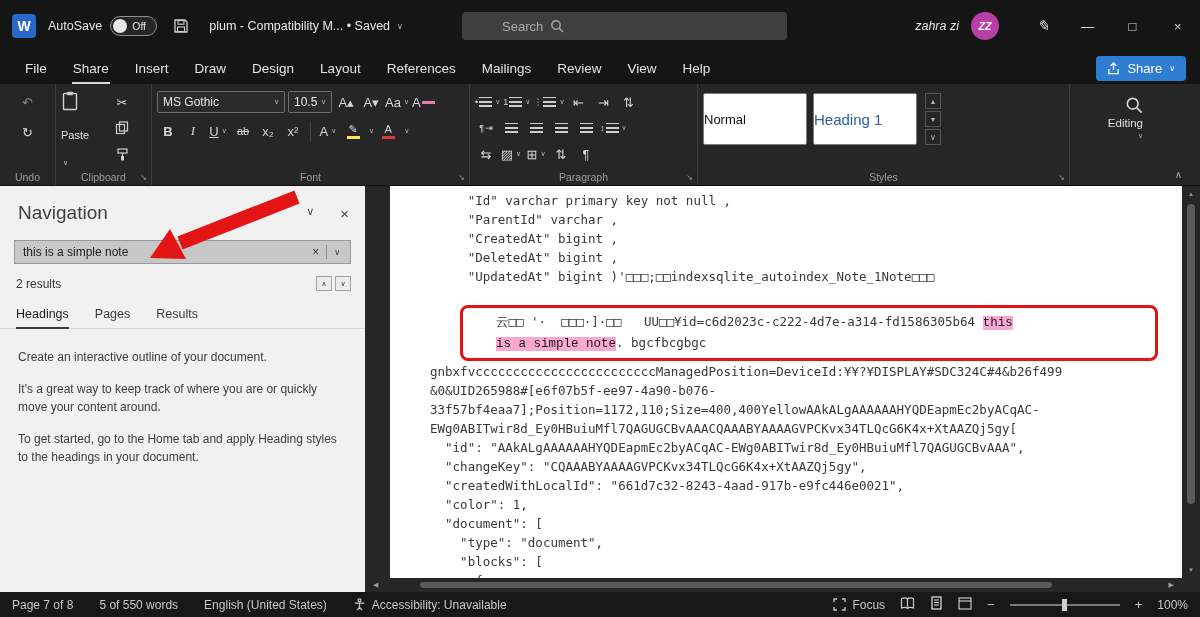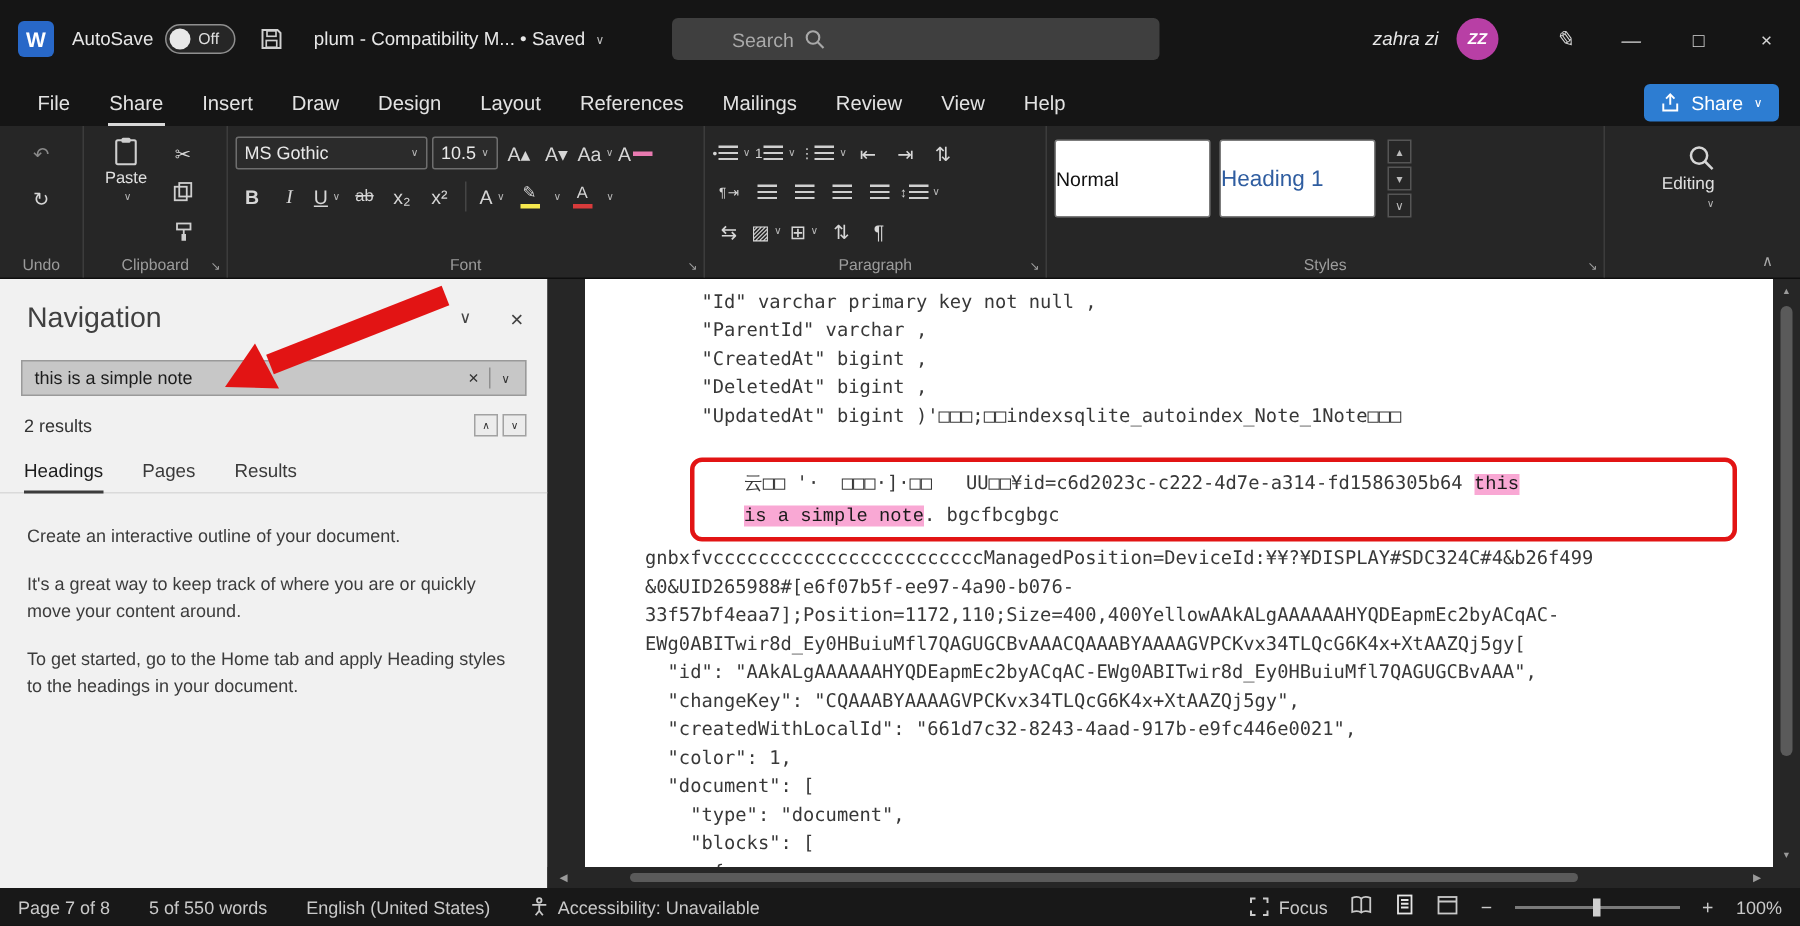--- a/index.html
+++ b/index.html
@@ -13,21 +13,21 @@
   .word-icon { width:24px; height:24px; background:#2868c8; border-radius:4px; color:#fff;
                font-weight:bold; font-size:14px; display:flex; align-items:center; justify-content:center; }
   .autosave-label { font-size:12.5px; margin-left:12px; }
   .autosave-toggle { width:47px; height:20px; border-radius:10px; border:1px solid #8f8f8f; background:#262626;
                      display:flex; align-items:center; padding:0 5px 0 2px; gap:5px; margin-left:8px; }
   .knob { width:14px; height:14px; border-radius:50%; background:#e8e8e8; }
   .toggle-state { font-size:10.5px; color:#e0e0e0; }
   .tb-save { margin-left:16px; display:flex; align-items:center; }
   .tb-title { margin-left:20px; font-size:12.5px; color:#e8e8e8; white-space:nowrap; }
   .tb-title-chev { font-size:8px; color:#bdbdbd; margin-left:7px; }
-  .tb-search { position:absolute; left:448px; top:12px; width:325px; height:28px; background:#3f3f3f;
+  .tb-search { position:absolute; left:462px; top:12px; width:325px; height:28px; background:#3f3f3f;
                border-radius:4px; display:flex; align-items:center; padding-left:40px; gap:9px; }
   .tb-search svg { position:absolute; left:88px; }
   .tb-search-ph { font-size:13px; color:#aaaaaa; }
   .tb-right { position:absolute; right:0; top:0; height:52px; display:flex; align-items:center;font-style:italic; }
   .tb-user { font-size:12.5px; color:#e8e8e8; margin-right:12px; }
   .avatar { width:28px; height:28px; border-radius:50%; background:#b83fa5; color:#fff; font-size:10.5px;
             font-weight:bold; display:flex; align-items:center; justify-content:center; margin-right:22px; }
   .tb-pen { width:44px; height:52px; display:flex; align-items:center; justify-content:center;
             color:#dcdcdc; font-size:15px; }
   .tb-btn { width:45px; height:52px; display:flex; align-items:center; justify-content:center;
@@ -52,21 +52,21 @@
   .launcher { position:absolute; right:4px; bottom:3px; font-size:8px; color:#9c9c9c; }
   .ib { min-width:22px; height:22px; display:inline-flex; align-items:center; justify-content:center;
         color:#d6d6d6; font-size:13px; border-radius:3px; gap:1px; }
   .dd { font-size:7px; color:#b5b5b5; margin-left:2px; }
   .mini { font-size:9px; color:#d6d6d6; }
   .lns { width:13px; height:11px;
          background:repeating-linear-gradient(to bottom,#cfcfcf 0 1.4px,transparent 1.4px 4.2px); }
   .g-undo { width:56px; display:flex; flex-direction:column; align-items:center; gap:8px; }
   .g-undo .ib.dim { color:#8a8a8a; }
   .g-clip { width:96px; display:flex; gap:4px; }
-  .paste-btn { width:46px; display:flex; flex-direction:column; align-items:center; gap:2px;
+  .paste-btn { width:46px; display:flex; flex-direction:column; align-items:flex-start; gap:18px;
                font-size:11px; color:#e0e0e0; }
   .clip-col { display:flex; flex-direction:column; gap:4px; }
   .g-font { width:318px; }
   .frow { display:flex; align-items:center; gap:3px; margin-bottom:7px; }
   .combo { height:22px; background:#2b2b2b; border:1px solid #6e6e6e; border-radius:2px; color:#e8e8e8;
            font-size:12px; display:flex; align-items:center; justify-content:space-between; padding:0 5px; }
   .combo-font { width:128px; }
   .combo-size { width:44px; }
   .b-bold { font-weight:bold; }
   .b-ital { font-style:italic; font-family:"Liberation Serif", serif; }

